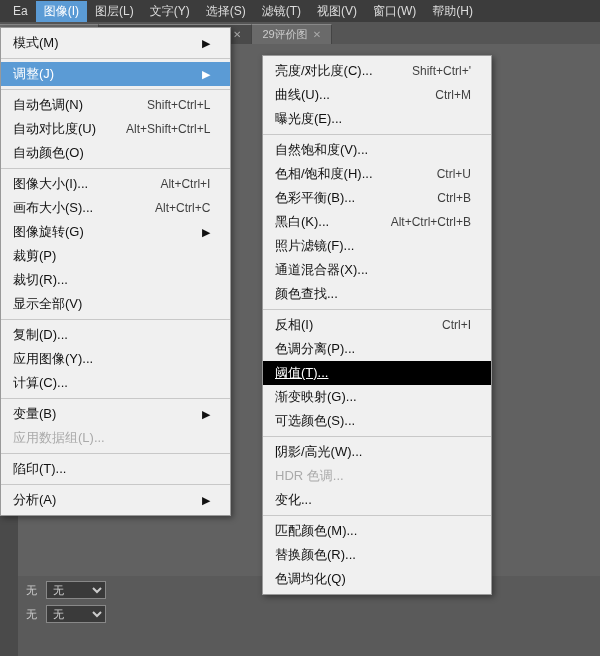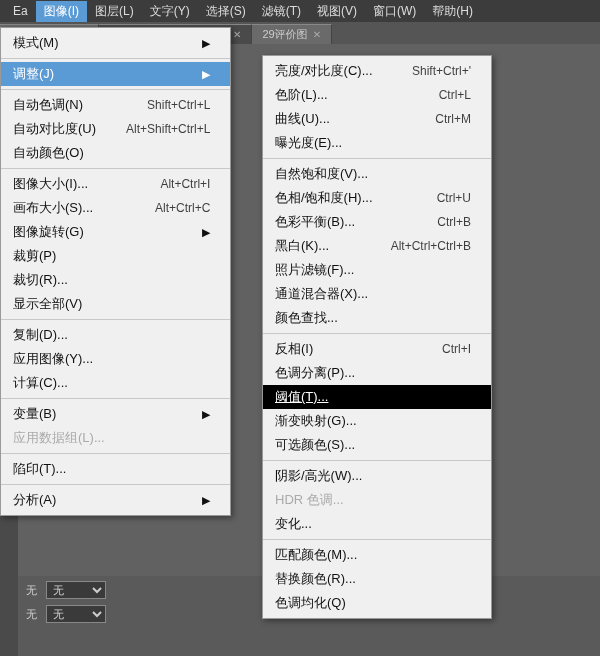--- a/index.html
+++ b/index.html
@@ -320,24 +320,20 @@
   </div>
 </div>
 
 <div class="submenu-dropdown" style="position:absolute; top:55px; left:218px;margin-left:44px;">
 
   <div class="submenu-item">
     <span>亮度/对比度(C)...</span>
     <span class="shortcut">Shift+Ctrl+'</span>
   </div>
   <div class="submenu-item">
-    <span>色阶(L)...</span>
-    <span class="shortcut">Ctrl+L</span>
-  </div>
-  <div class="submenu-item">
     <span>曲线(U)...</span>
     <span class="shortcut">Ctrl+M</span>
   </div>
   <div class="submenu-item">
     <span>曝光度(E)...</span>
   </div>
   <div class="submenu-separator"></div>
   <div class="submenu-item">
     <span>自然饱和度(V)...</span>
   </div>

